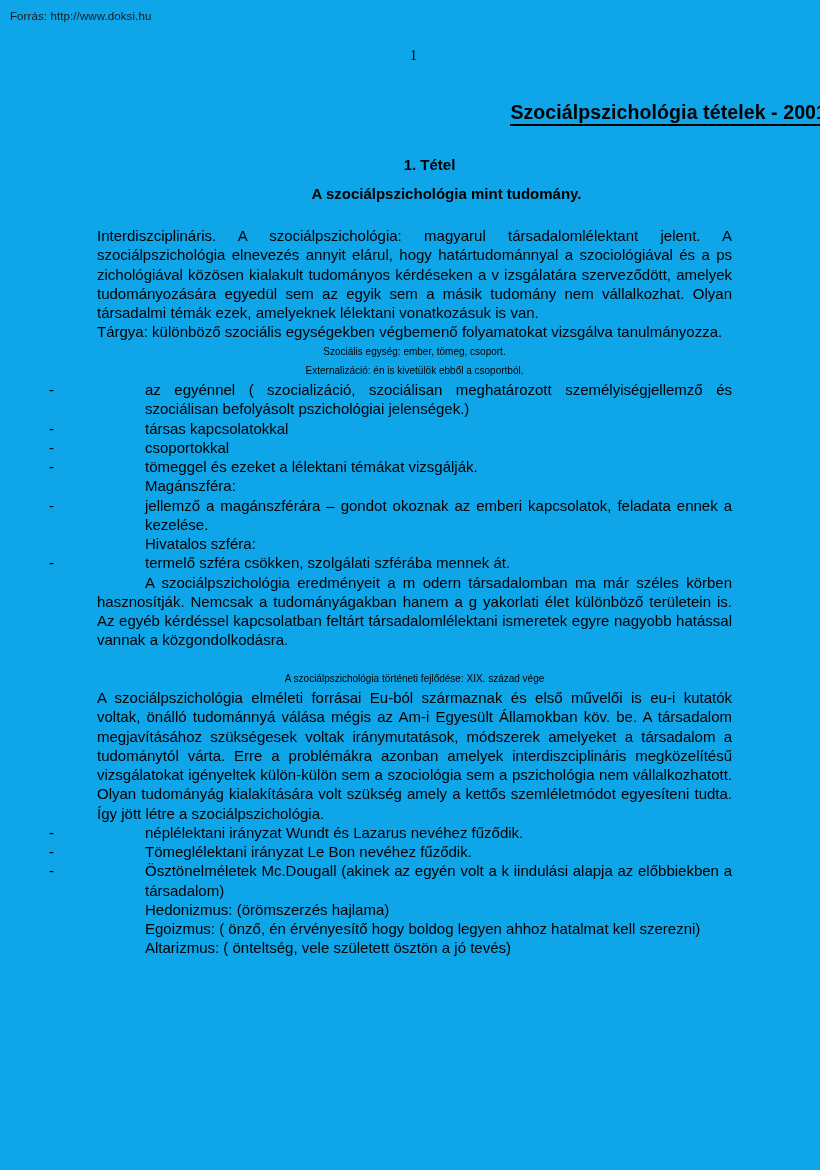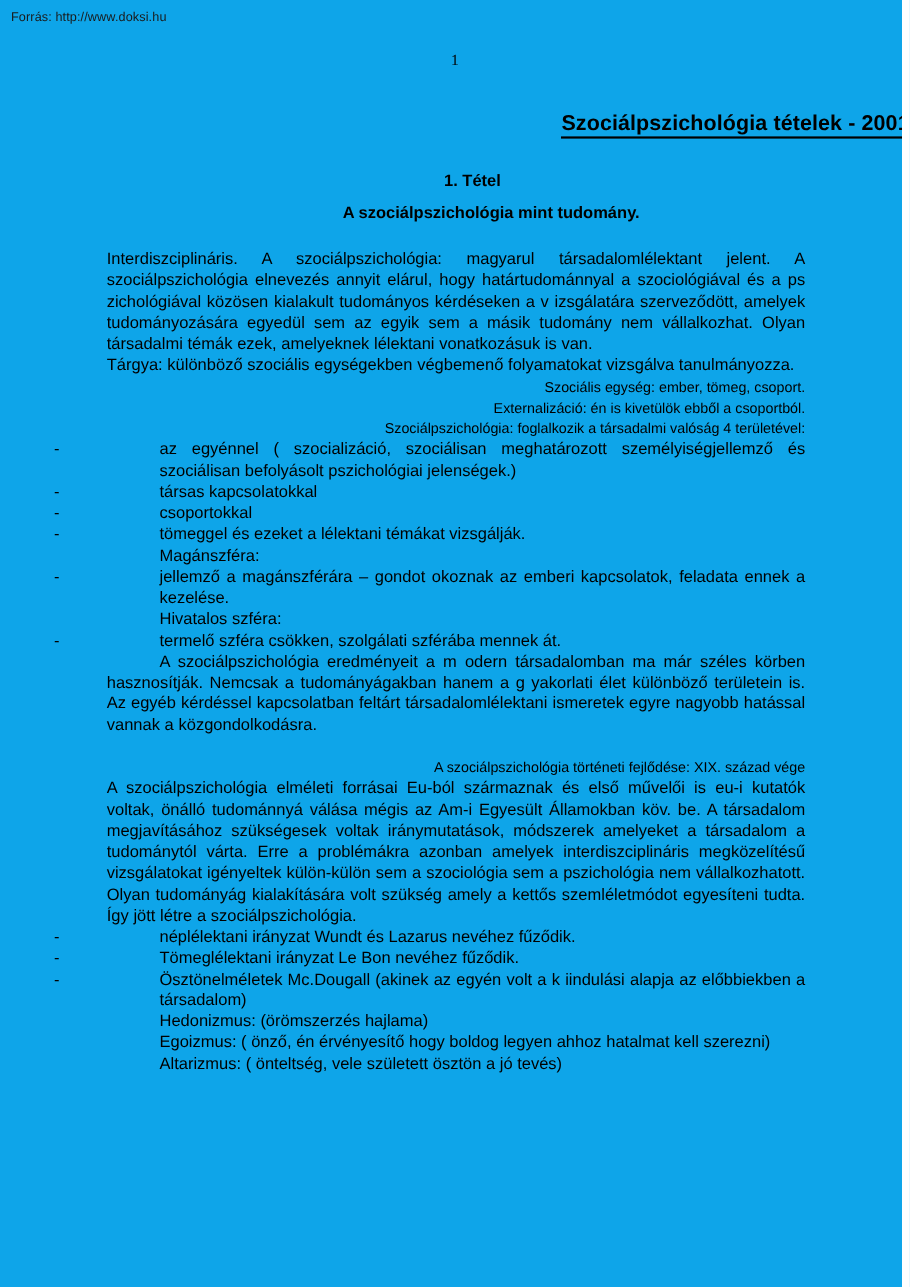--- a/index.html
+++ b/index.html
@@ -74,23 +74,23 @@
   p.para {
     margin: 0;
     font-size: 15px;
     line-height: 19.25px;
     text-align: justify;
     text-justify: inter-word;
     word-spacing: 0.1px;
   }
   p.plain {
     margin: 0;
-    font-size: 13px;
-    line-height: 19.25px;
-    text-align: right;
+    font-size: 10px;
+    line-height: 19.25px;
+    text-align: center;
   }
   p.indent-first {
     text-indent: 48px;
   }
   .bullet-line {
     font-size: 15px;
     line-height: 19.25px;
     text-align: justify;
     margin: 0;
     position: relative;
@@ -150,21 +150,20 @@
 
     <p class="para">Interdiszciplináris. A szociálpszichológia: magyarul társadalomlélektant jelent. A szociálpszichológia elnevezés annyit elárul, hogy határtudománnyal a szociológiával és a ps zichológiával közösen kialakult tudományos kérdéseken a v izsgálatára szerveződött, amelyek tudományozására egyedül sem az egyik sem a másik tudomány nem vállalkozhat. Olyan társadalmi témák ezek, amelyeknek lélektani vonatkozásuk is van.</p>
 
     <p class="para">Tárgya: különböző szociális egységekben végbemenő folyamatokat vizsgálva tanulmányozza.</p>
 
     <p class="plain">Szociális egység: ember, tömeg, csoport.</p>
 
 
     <p class="plain">Externalizáció: én is kivetülök ebből a csoportból.</p>
 
-    <p class="plain">Szociálpszichológia: foglalkozik a társadalmi valóság 4 területével:</p>
 
     <p class="bullet-line hang"><span class="dash">-</span><span>az egyénnel ( szocializáció, szociálisan meghatározott személyiségjellemző és szociálisan befolyásolt pszichológiai jelenségek.)</span></p>
 
     <p class="bullet-line hang"><span class="dash">-</span><span>társas kapcsolatokkal</span></p>
 
     <p class="bullet-line hang"><span class="dash">-</span><span>csoportokkal</span></p>
 
     <p class="bullet-line hang"><span class="dash">-</span><span>tömeggel és ezeket a lélektani témákat vizsgálják.</span></p>
 
     <p class="tab-line">Magánszféra:</p>

